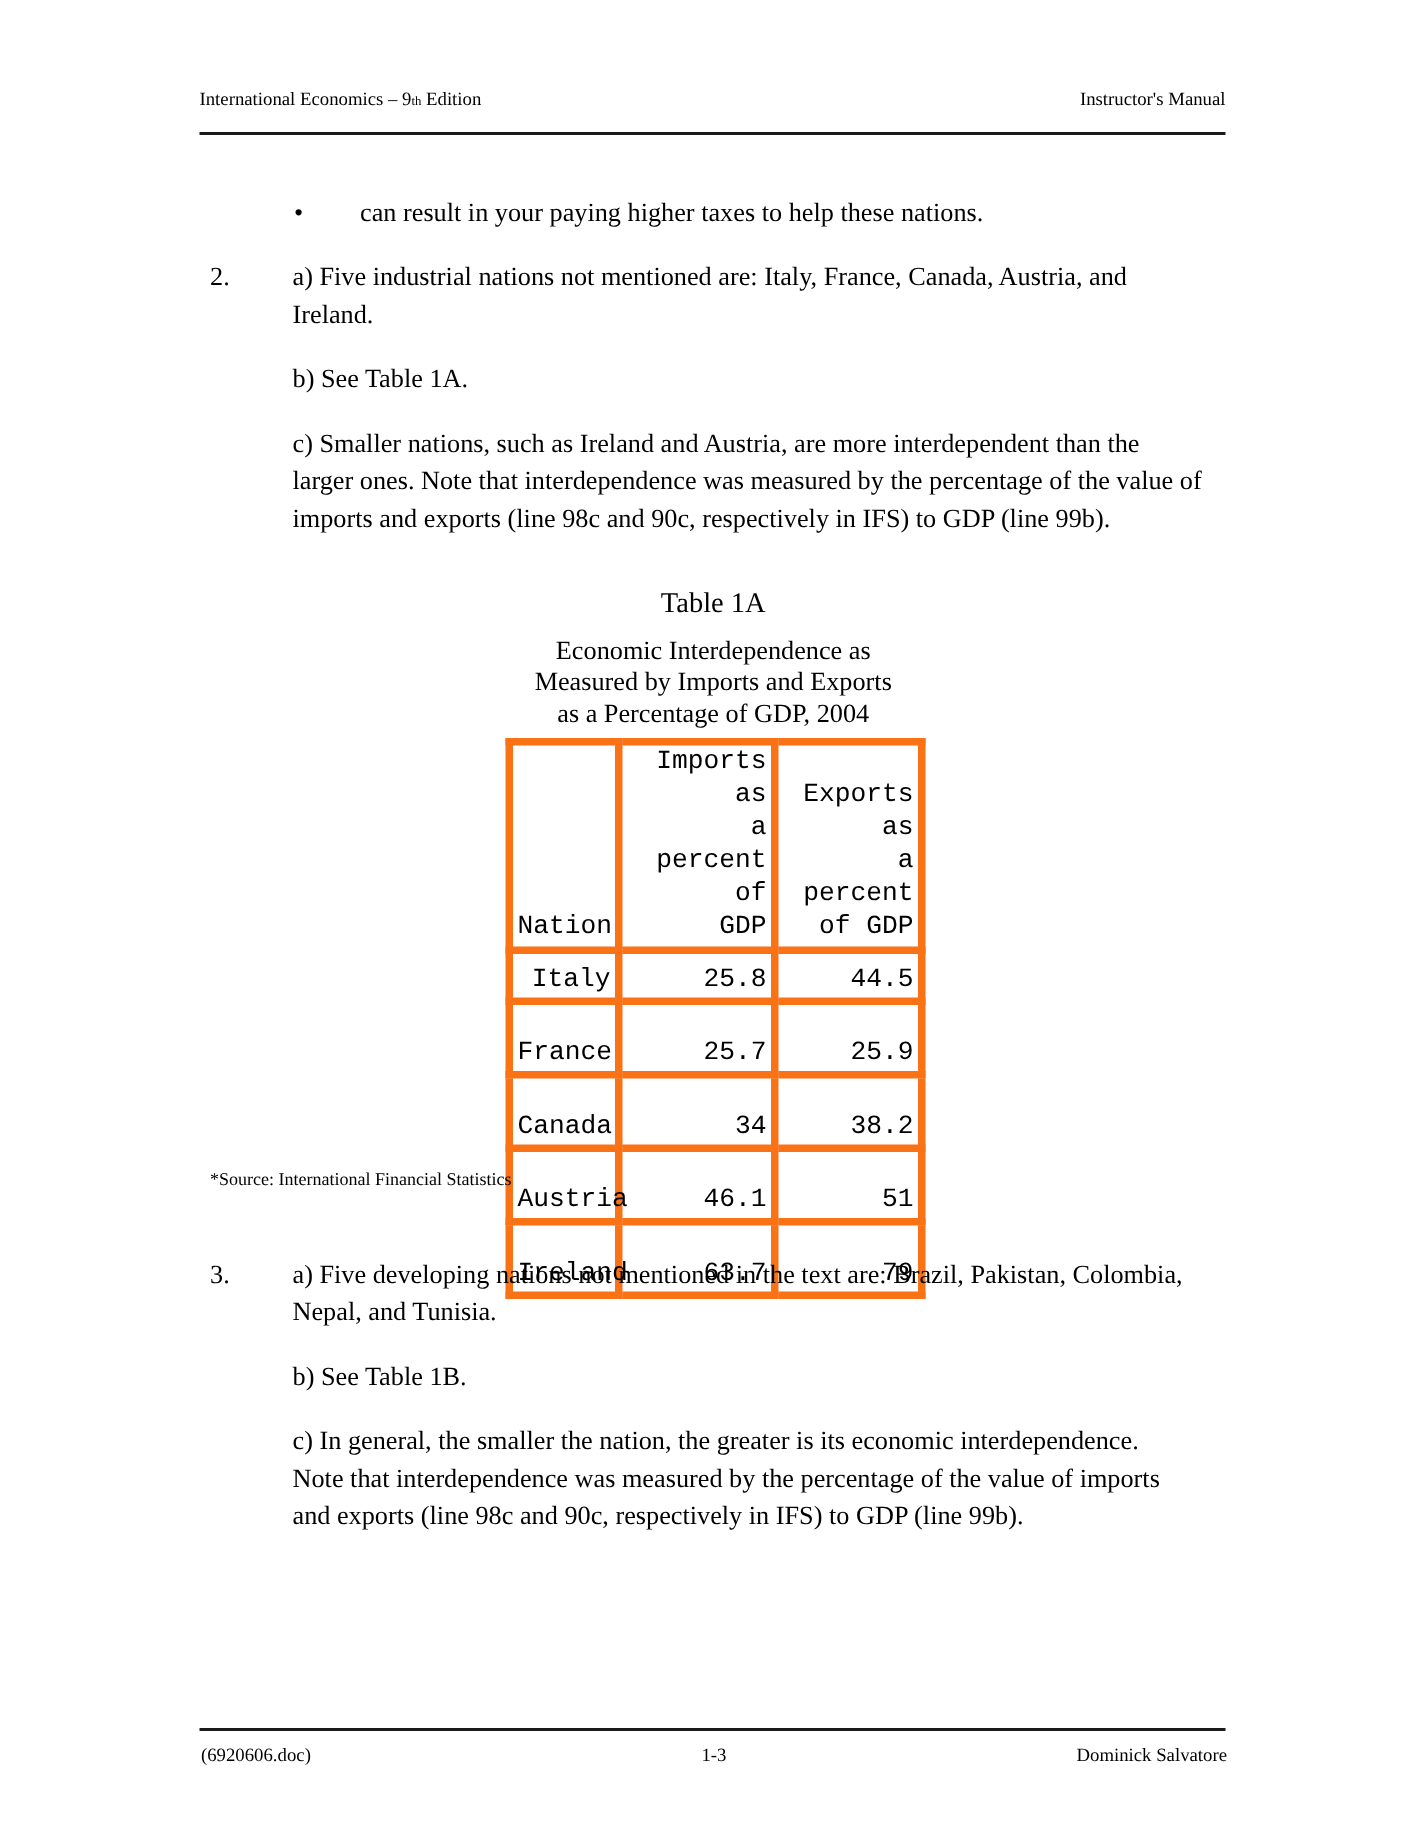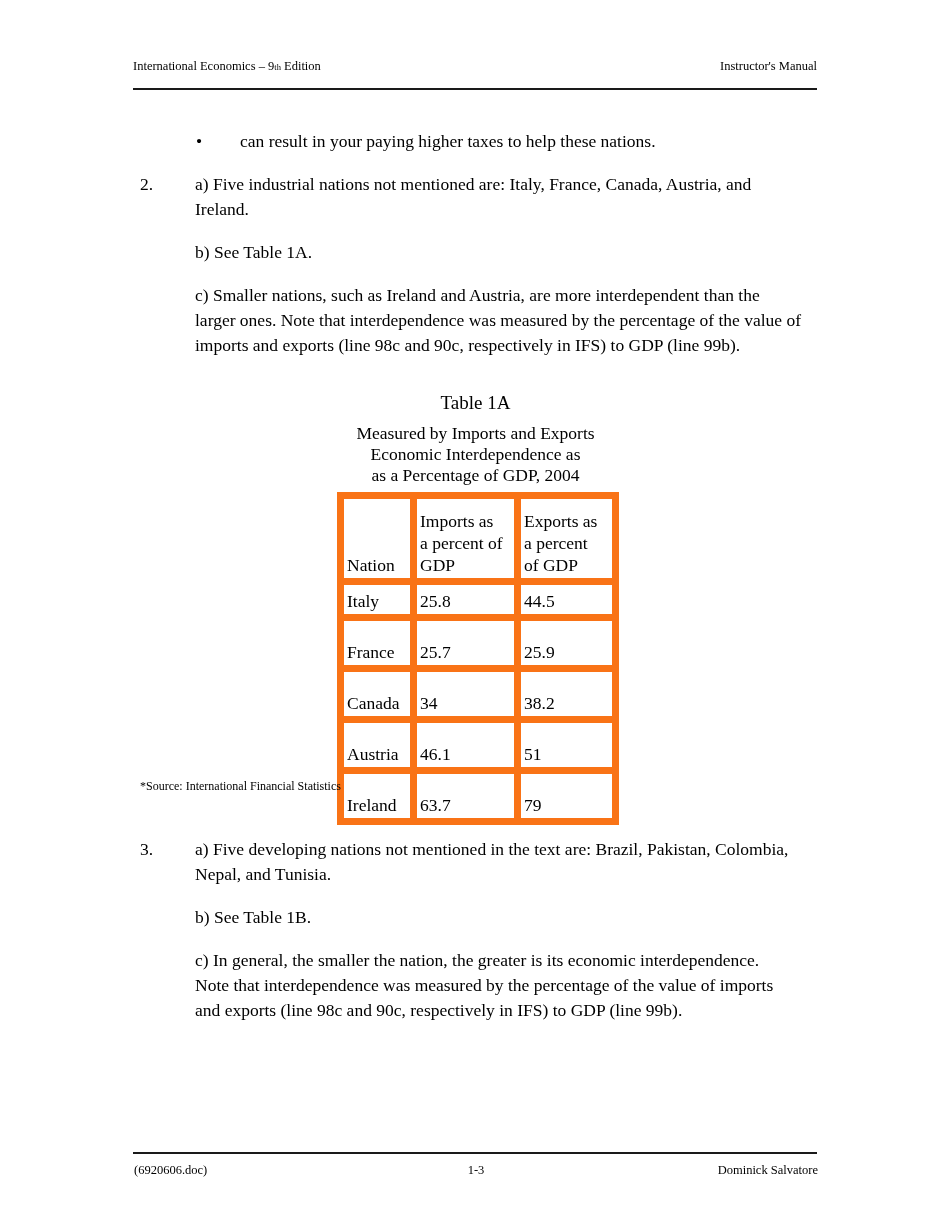--- a/index.html
+++ b/index.html
@@ -126,24 +126,25 @@
     white-space: nowrap;
   }
   table.data-table {
     border-collapse: collapse;
     width: 277px;
     table-layout: fixed;
     font-size: 17.5px;
   }
   table.data-table td,
   table.data-table th {
-    border: 7px solid #f97316;
+    border: 5px solid #f97316;
     font-weight: normal;
-    text-align: left;
+    text-align: right;
     padding: 0 3px;
+    font-family: Liberation Mono, monospace;
   }
   table.data-table col.c-nation { width: 73px; }
   table.data-table col.c-imp { width: 104px; }
   table.data-table col.c-exp { width: 98px; }
 
   table.data-table thead th {
     vertical-align: bottom;
     height: 77px;
     line-height: 22px;
     padding-bottom: 2px;
@@ -220,22 +221,22 @@
       <div class="para-gap"></div>
       <p>b) See Table 1A.</p>
       <div class="para-gap"></div>
       <p>c) Smaller nations, such as Ireland and Austria, are more interdependent than the larger ones. Note that interdependence was measured by the percentage of the value of imports and exports (line 98c and 90c, respectively in IFS) to GDP (line 99b).</p>
     </div>
   </div>
 
   <div class="table-wrap">
     <div class="table-caption-main">Table 1A</div>
     <div class="table-caption-sub">
+      <div>Economic Interdependence as</div>
       <div>Measured by Imports and Exports</div>
-      <div>Economic Interdependence as</div>
       <div>as a Percentage of GDP, 2004</div>
     </div>
 
     <table class="data-table">
       <colgroup>
         <col class="c-nation">
         <col class="c-imp">
         <col class="c-exp">
       </colgroup>
       <thead>

